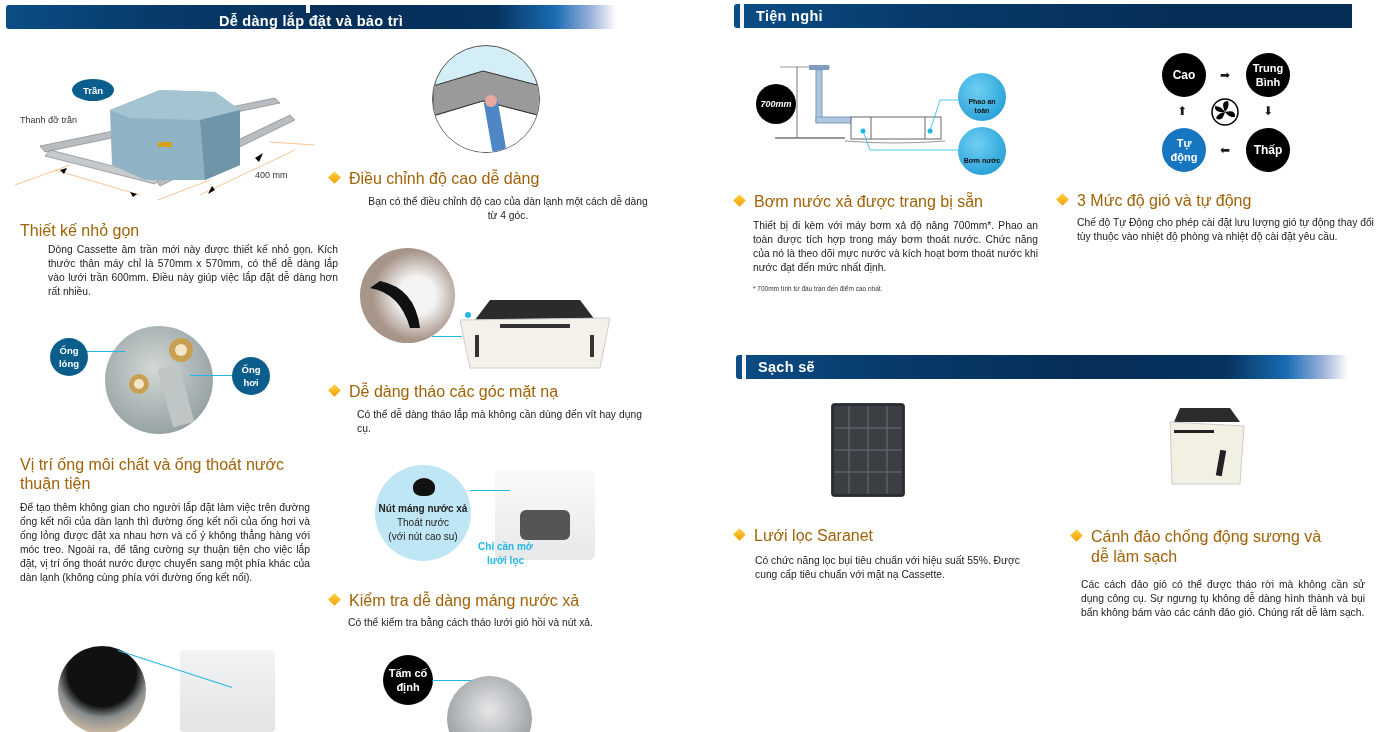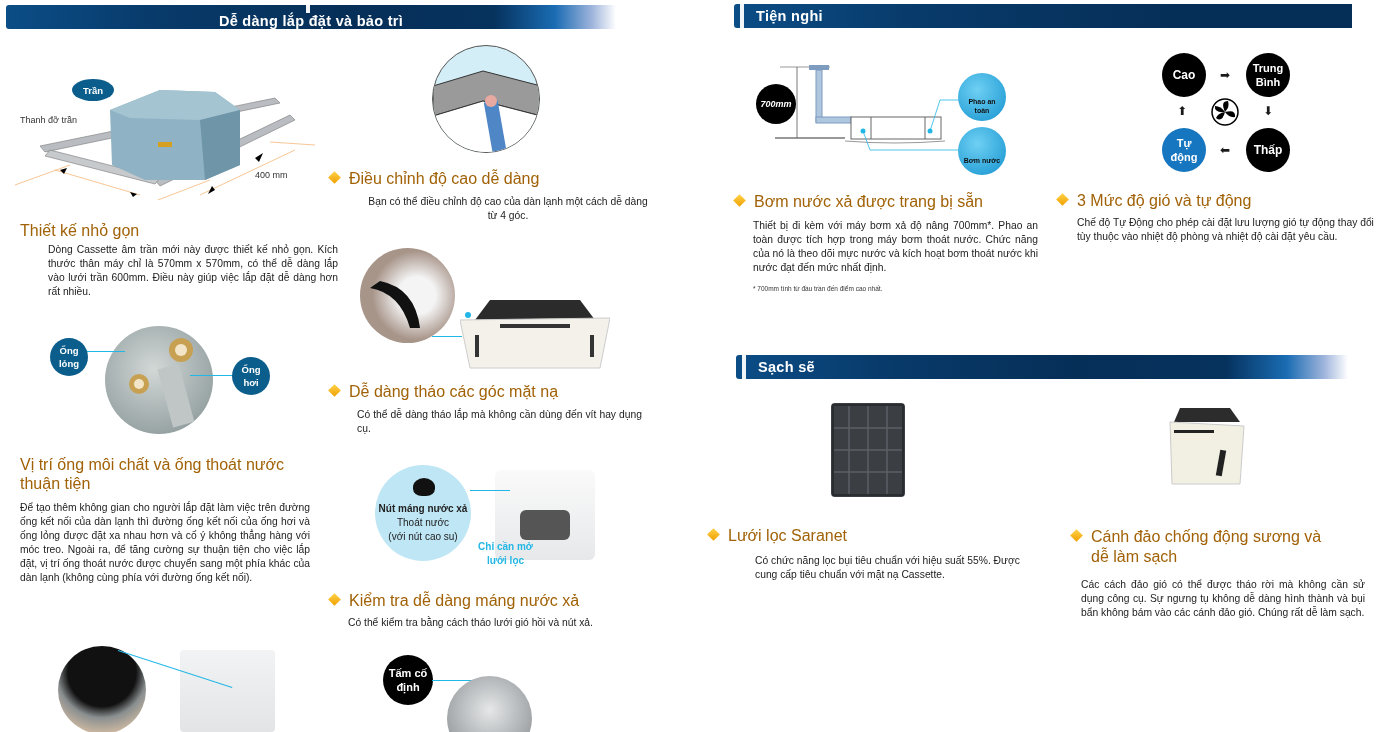--- a/index.html
+++ b/index.html
@@ -258,21 +258,21 @@
 </div>
 <div class="abs" style="left:1168px; top:408px; width:80px; height:78px;">
   <svg width="80" height="78">
     <polygon points="12,0 62,0 72,14 6,14" fill="#2c2c2c"></polygon>
     <polygon points="2,14 76,18 72,76 4,76" fill="#f2efe3" stroke="#ccc"></polygon>
     <rect x="6" y="22" width="40" height="3" fill="#222"></rect>
     <rect x="50" y="42" width="6" height="26" fill="#222" transform="rotate(10 53 55)"></rect>
   </svg>
 </div>
 
-<div class="f-title" style="left:709px; top:526px;">
+<div class="f-title" style="left:735px; top:526px;">
   <span class="diamond"></span><span>Lưới lọc Saranet</span>
 </div>
 <div class="f-body" style="left:755px; top:554px; width:285px; text-align:left;">Có chức năng lọc bụi tiêu chuẩn với hiệu suất 55%. Được cung cấp tiêu chuẩn với mặt nạ Cassette.</div>
 
 <div class="f-title" style="left:1072px; top:527px; line-height:20px;">
   <span class="diamond"></span><span>Cánh đảo chống động sương và</span><br>
   <span style="padding-left:19px;">dễ làm sạch</span>
 </div>
 <div class="f-body" style="left:1081px; top:578px; width:284px;">Các cách đảo gió có thể được tháo rời mà không cần sử dụng công cụ. Sự ngưng tụ không dễ dàng hình thành và bụi bẩn không bám vào các cánh đảo gió. Chúng rất dễ làm sạch.</div>
 

